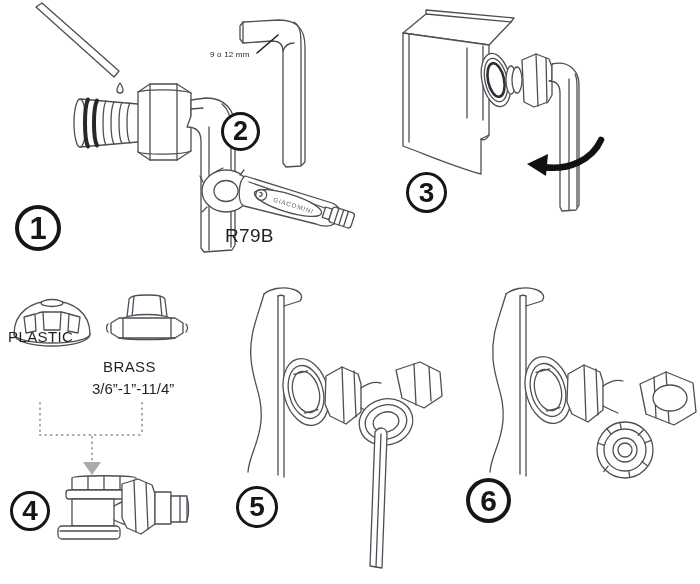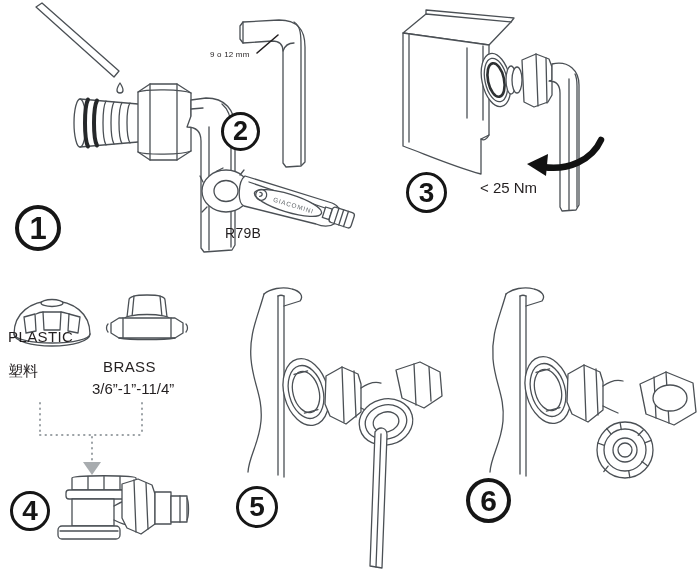--- a/index.html
+++ b/index.html
@@ -17,21 +17,21 @@
   }
   .badge-1 { left:15px; top:205px; width:46px; height:46px; font-size:31px; }
   .badge-2 { left:26px; top:112px; width:39px; height:39px; font-size:27px; border-width:3.5px; }
   .badge-3 { left:26px; top:172px; width:41px; height:41px; font-size:28px; border-width:3.5px; }
   .badge-4 { left:10px; top:207px; width:40px; height:40px; font-size:28px; border-width:3.5px; }
   .badge-5 { left:36px; top:202px; width:42px; height:42px; font-size:28px; border-width:3.5px; }
   .badge-6 { left:16px; top:194px; width:45px; height:45px; font-size:30px; }
   .lbl { position:absolute; text-align:left; color:#231f20; }
   .lbl-tiny  { font-size:8px;  letter-spacing:0.2px; }
   .lbl-code  { font-size:18px; letter-spacing:0.3px; }
-  .lbl-code2 { font-size:14px; letter-spacing:0.3px; }
+  .lbl-code2 { font-size:19px; letter-spacing:0.3px; }
   .lbl-torque{ font-size:15px; }
   .lbl-mat   { font-size:15px; letter-spacing:0.4px; }
   .lbl-cn    { font-size:15px; }
   .lbl-size  { font-size:15px; }
 </style>
 </head>
 <body>
 
 <div class="canvas">
 
@@ -140,21 +140,20 @@
         <path d="M172,64 C189,60 199,71 199,85 L199,205 L196,210 L182,211 L180,207 L180,93 C180,85 176,81 169,81 L172,80 Z" fill="#fff"></path>
         <path d="M189,79 L189,210"></path>
         <path d="M195,74 C197,78 197,82 197,86 L197,207"></path>
       </g>
 
       <g>
         <path d="M221,140 C212,160 188,171 163,167" stroke="#111111" stroke-width="6.5"></path>
         <polygon points="147,164 168,154 166,176" fill="#111111" stroke="none"></polygon>
       </g>
     </svg>
-    <div class="lbl lbl-torque" style="left:100px;top:179px;width:104px">&lt; 25 Nm</div>
     <div class="badge badge-3">
       <span>3</span>
     </div>
   </div>
 
   <div class="panel" style="left:0;top:284px;width:200px;height:300px">
     <svg width="200" height="300" viewBox="0 0 200 300" fill="none" stroke="#4b5055" stroke-width="1.3" stroke-linejoin="round" stroke-linecap="round">
 
       <g>
         <path d="M14,50 C14,29 31,17 52,17 C73,17 90,29 90,50 C90,55 73,59 52,59 C31,59 14,55 14,50 Z" fill="#fff"></path>
@@ -194,21 +193,20 @@
         <path d="M60,247 L118,247"></path>
         <path d="M122,200 L138,195 L152,201 L155,210 L155,240 L141,250 L127,244 L122,234 Z" fill="#fff"></path>
         <path d="M134,196 L136,248 M146,199 L148,245"></path>
         <rect x="155" y="208" width="16" height="32" fill="#fff"></rect>
         <rect x="171" y="212" width="16" height="26" fill="#fff"></rect>
         <path d="M180,212 L180,238"></path>
         <path d="M187,214 C189,218 189,232 187,236"></path>
       </g>
     </svg>
     <div class="lbl lbl-mat" style="left:8px;top:44px;width:88px">PLASTIC</div>
-    <div class="lbl lbl-cn" style="left:8px;top:78px;width:88px">塑料</div>
     <div class="lbl lbl-mat" style="left:103px;top:74px;width:90px">BRASS</div>
     <div class="lbl lbl-size" style="left:92px;top:96px;width:108px">3/6”-1”-11/4”</div>
     <div class="badge badge-4">
       <span>4</span>
     </div>
   </div>
 
   <div class="panel" style="left:200px;top:284px;width:250px;height:300px">
     <svg width="250" height="300" viewBox="0 0 250 300" fill="none" stroke="#4b5055" stroke-width="1.3" stroke-linejoin="round" stroke-linecap="round">
 

